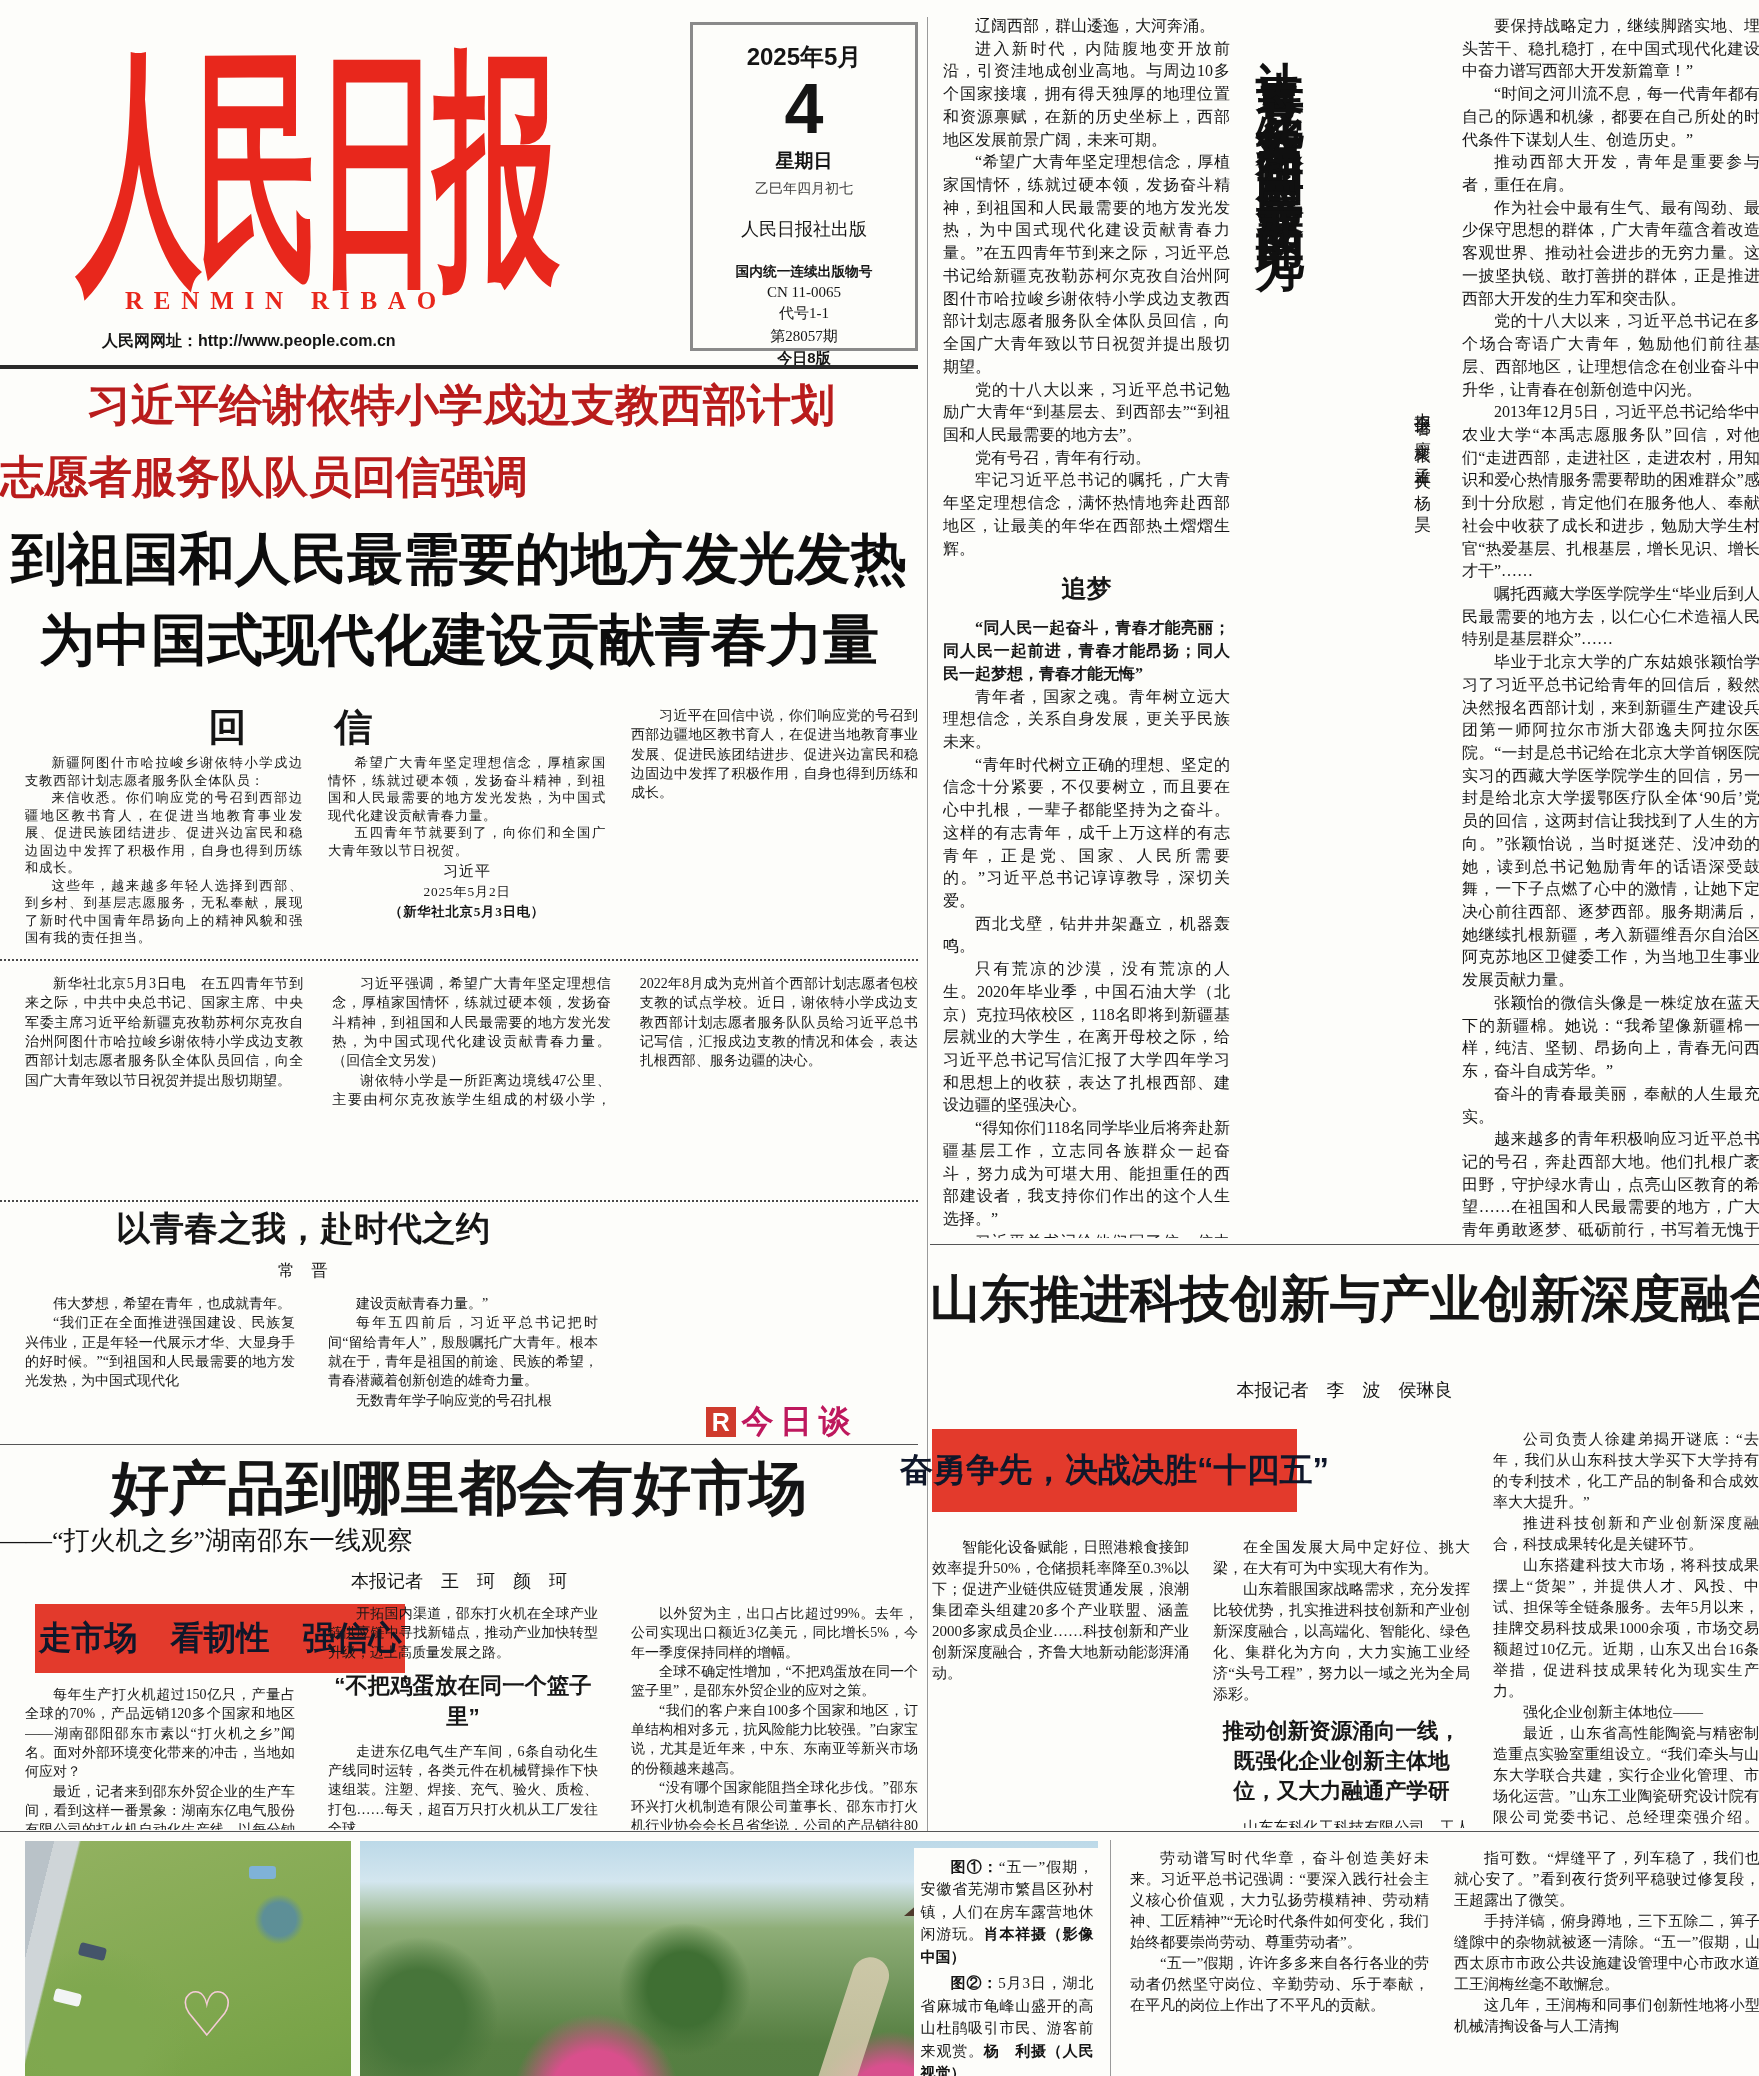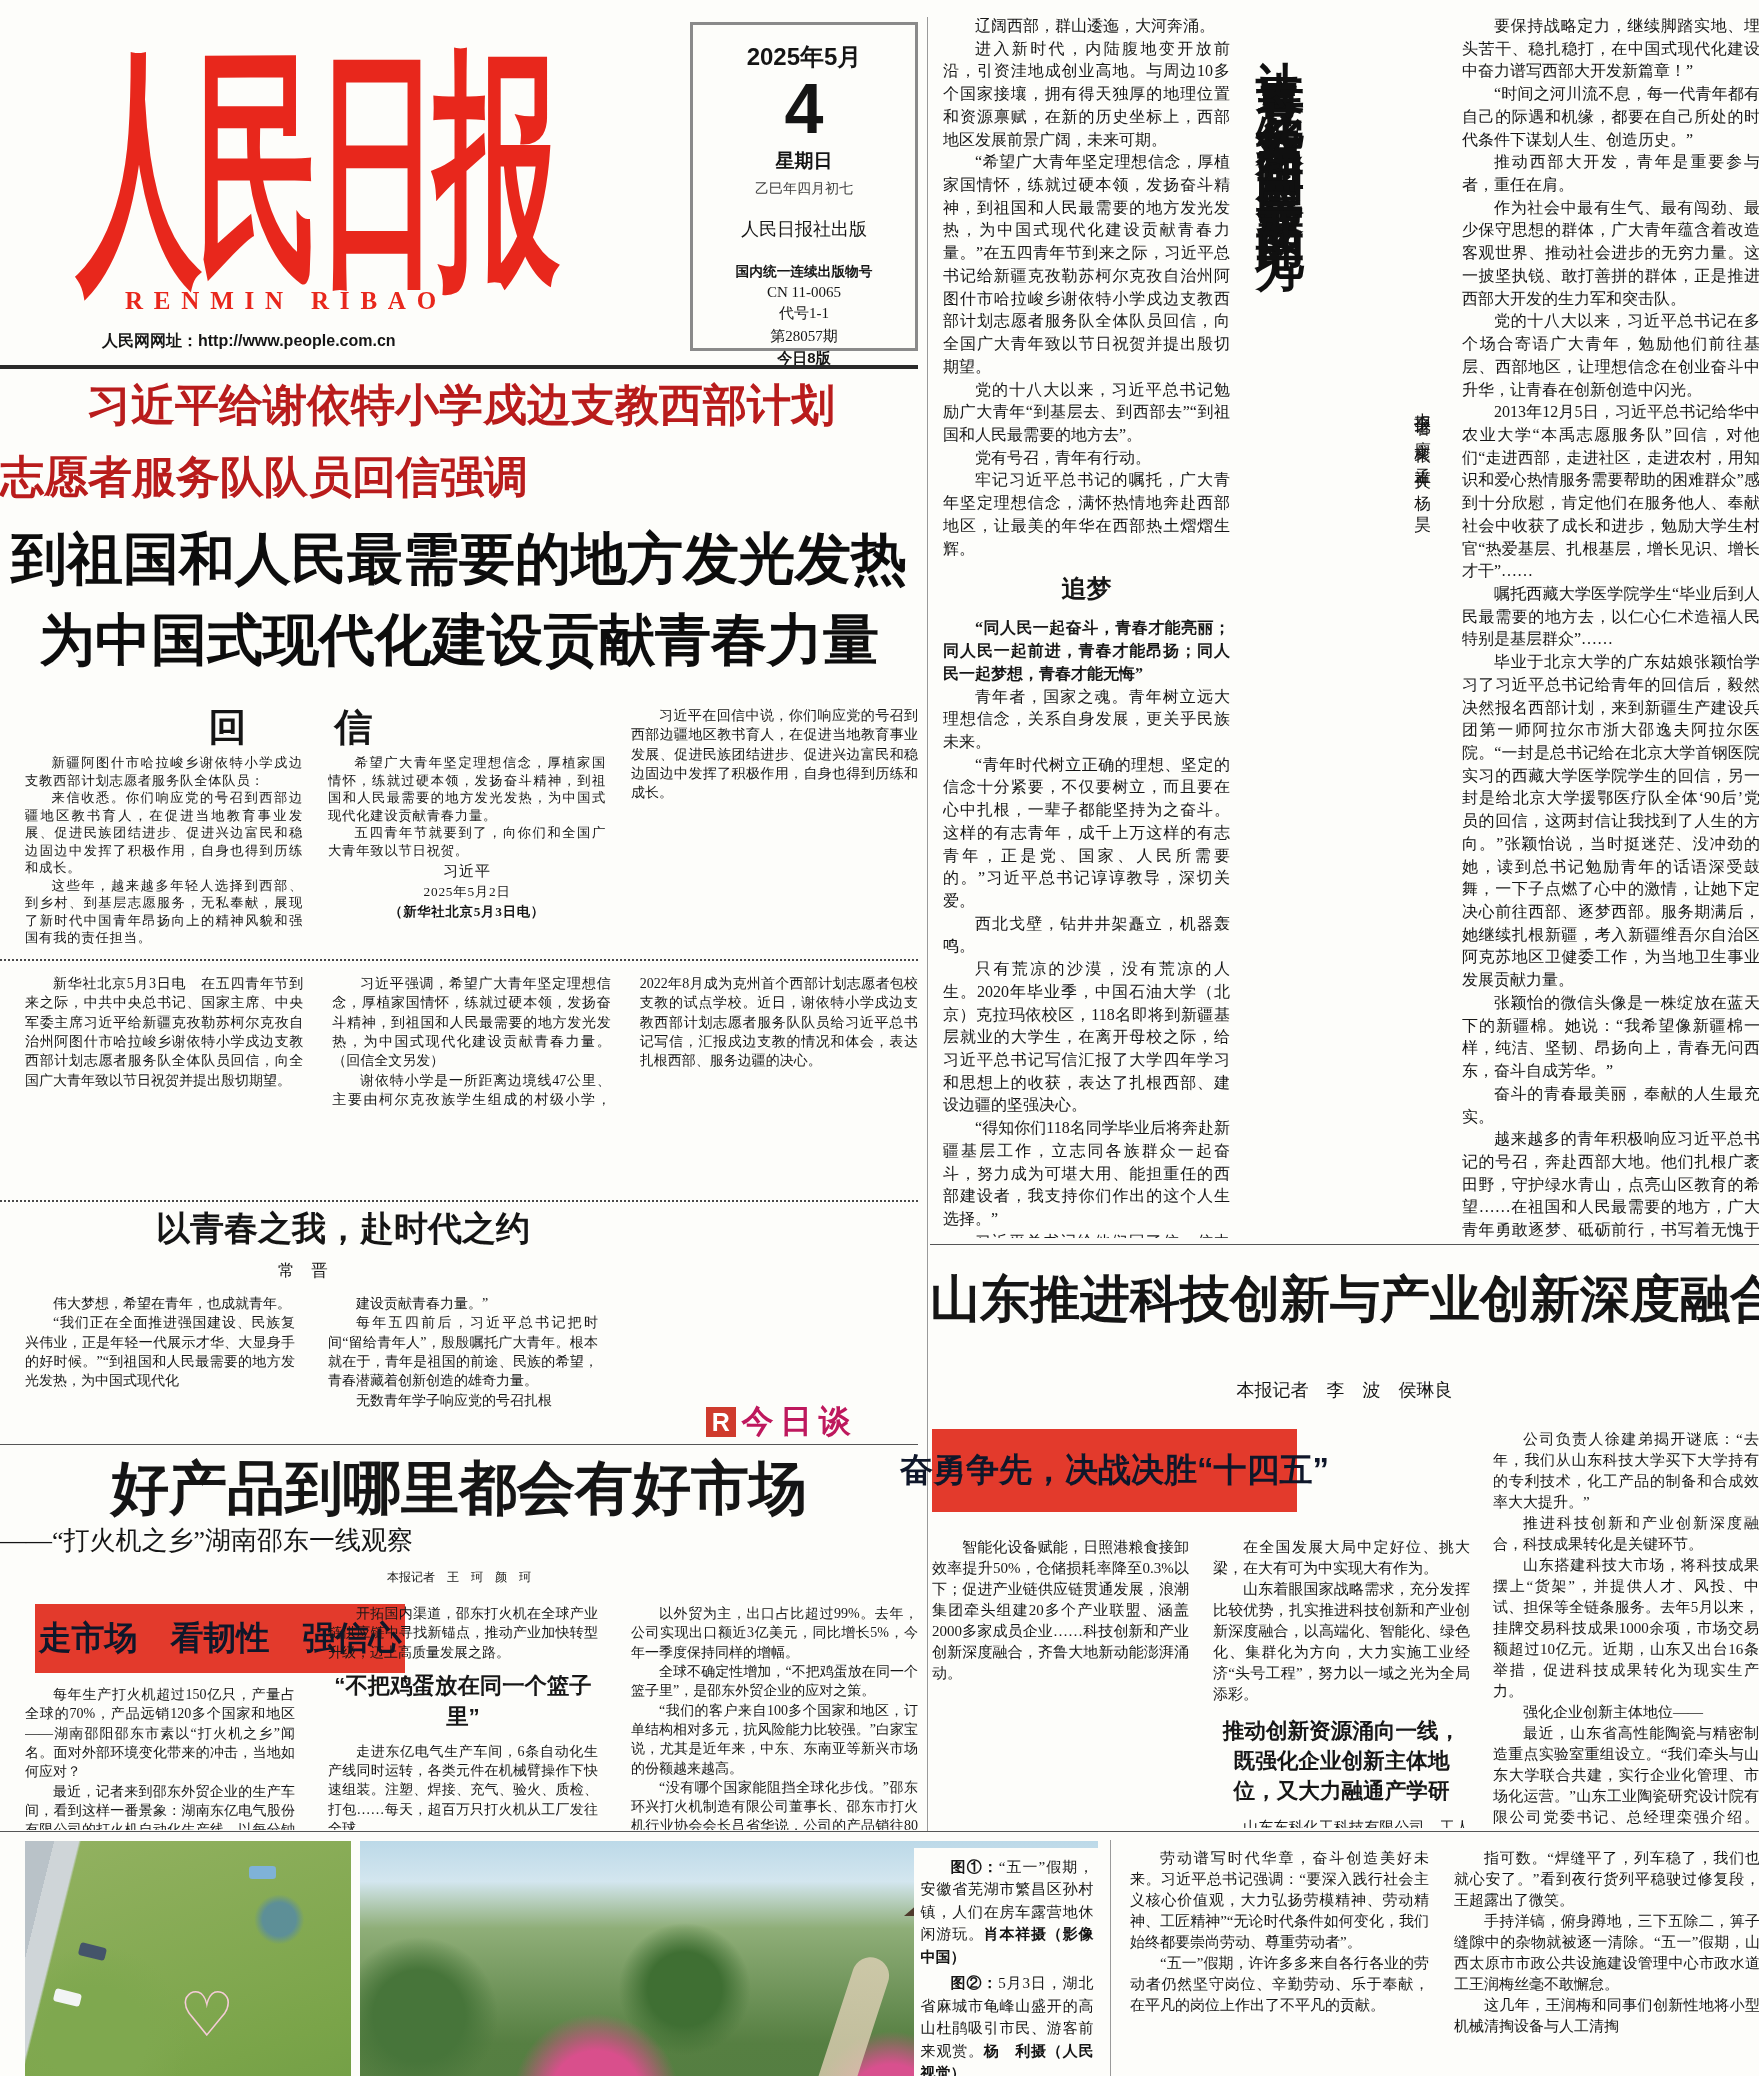--- a/index.html
+++ b/index.html
@@ -31,42 +31,42 @@
   
   .kicker{position:absolute;font-weight:bold;font-size:44px;font-family:"Liberation Sans",sans-serif;color:#b91c1c;white-space:nowrap;}
   .mainhead{position:absolute;left:0;width:918px;text-align:center;font-weight:bold;font-size:56px;
             font-family:"Liberation Sans",sans-serif;color:#0d0d0d;white-space:nowrap;}
   .lettertitle{position:absolute;left:0;top:702px;width:606px;text-align:center;font-size:38px;font-weight:bold;letter-spacing:25px;}
   .lettercol{font-size:13.3px;line-height:1.32;letter-spacing:0.8px;}
   .sig{margin:2.5px 0 0;text-indent:0;text-align:center;font-size:15px;}
   .sig-date{margin:1.7px 0 0;text-indent:0;text-align:center;font-size:13.3px;}
   .sig-src{margin:1.7px 0 0;text-indent:0;text-align:center;font-size:13.3px;font-weight:bold;}
   
-  .talktitle{position:absolute;left:0;top:1206px;width:606px;text-align:center;font-size:34px;font-weight:bold;padding-left:40px;}
+  .talktitle{position:absolute;left:0;top:1206px;width:606px;text-align:center;font-size:34px;font-weight:bold;}
   .talkauthor{position:absolute;left:0;top:1260px;width:606px;text-align:center;font-size:16.6px;}
   .talklogo{position:absolute;left:706px;top:1400px;white-space:nowrap;}
   .logo-r{display:inline-block;background:#cf3b2d;color:#fff;font-weight:bold;font-size:25px;
           padding:0.8px 5.8px;margin-right:5.8px;font-family:"Liberation Sans",sans-serif;vertical-align:middle;}
   .logo-t{color:#be185d;font-weight:bold;font-size:32px;letter-spacing:6.6px;font-family:"Liberation Sans",sans-serif;vertical-align:middle;}
   
   .vhead{position:absolute;left:1248px;top:23px;height:1105px;writing-mode:vertical-rl;text-orientation:upright;
          font-weight:bold;font-size:48px;letter-spacing:10px;font-family:"Liberation Sans",sans-serif;color:#101010;}
   .vby{position:absolute;left:1411px;top:399px;height:457px;writing-mode:vertical-rl;text-orientation:upright;
        font-size:16.6px;letter-spacing:2.5px;}
   .subhead-c{margin:10.8px 0;text-indent:0;text-align:center;font-weight:bold;font-size:25px;font-family:"Liberation Sans",sans-serif;}
   
   .shead{position:absolute;left:930px;top:1266px;width:829px;text-align:center;font-weight:bold;font-size:50px;white-space:nowrap;}
   .sby{position:absolute;left:930px;top:1378px;width:829px;text-align:center;font-size:18px;}
   .badge{position:absolute;background:#e33a2c;color:#0f172a;font-weight:bold;font-family:"Liberation Sans",sans-serif;
          display:flex;align-items:center;justify-content:center;white-space:nowrap;}
   .s-subhead{margin:10.8px 0;text-indent:0;text-align:center;font-weight:bold;font-size:21.6px;font-family:"Liberation Sans",sans-serif;}
   
   .lhead{position:absolute;left:0;top:1450px;width:918px;text-align:center;font-weight:bold;font-size:58px;white-space:nowrap;}
   .lsub{position:absolute;left:0;top:1523px;width:918px;font-size:26px;}
-  .lby{position:absolute;left:0;top:1569px;width:918px;text-align:center;font-size:12px;}
+  .lby{position:absolute;left:0;top:1569px;width:918px;text-align:center;font-size:18px;}
   .l-subhead{margin:9px 0;text-indent:0;text-align:center;font-weight:bold;font-size:22.4px;font-family:"Liberation Sans",sans-serif;}
   
   .photo{position:absolute;overflow:hidden;}
   #photo1{left:25px;top:1841px;width:326px;height:653px;
     background:
       linear-gradient(104deg, #b9c2c8 0 6%, #cfd5d8 6% 11%, rgba(0,0,0,0) 11.5%),
       radial-gradient(circle at 78% 12%, #5d8f97 0 16.6px, rgba(0,0,0,0) 25px),
       radial-gradient(circle at 22% 30%, #7fa84f 0 50px, rgba(0,0,0,0) 91px),
       linear-gradient(160deg,#93b261 0%,#7aa449 38%,#639441 70%,#557f3a 100%);}
   #photo2{left:360px;top:1841px;width:738px;height:673px;

